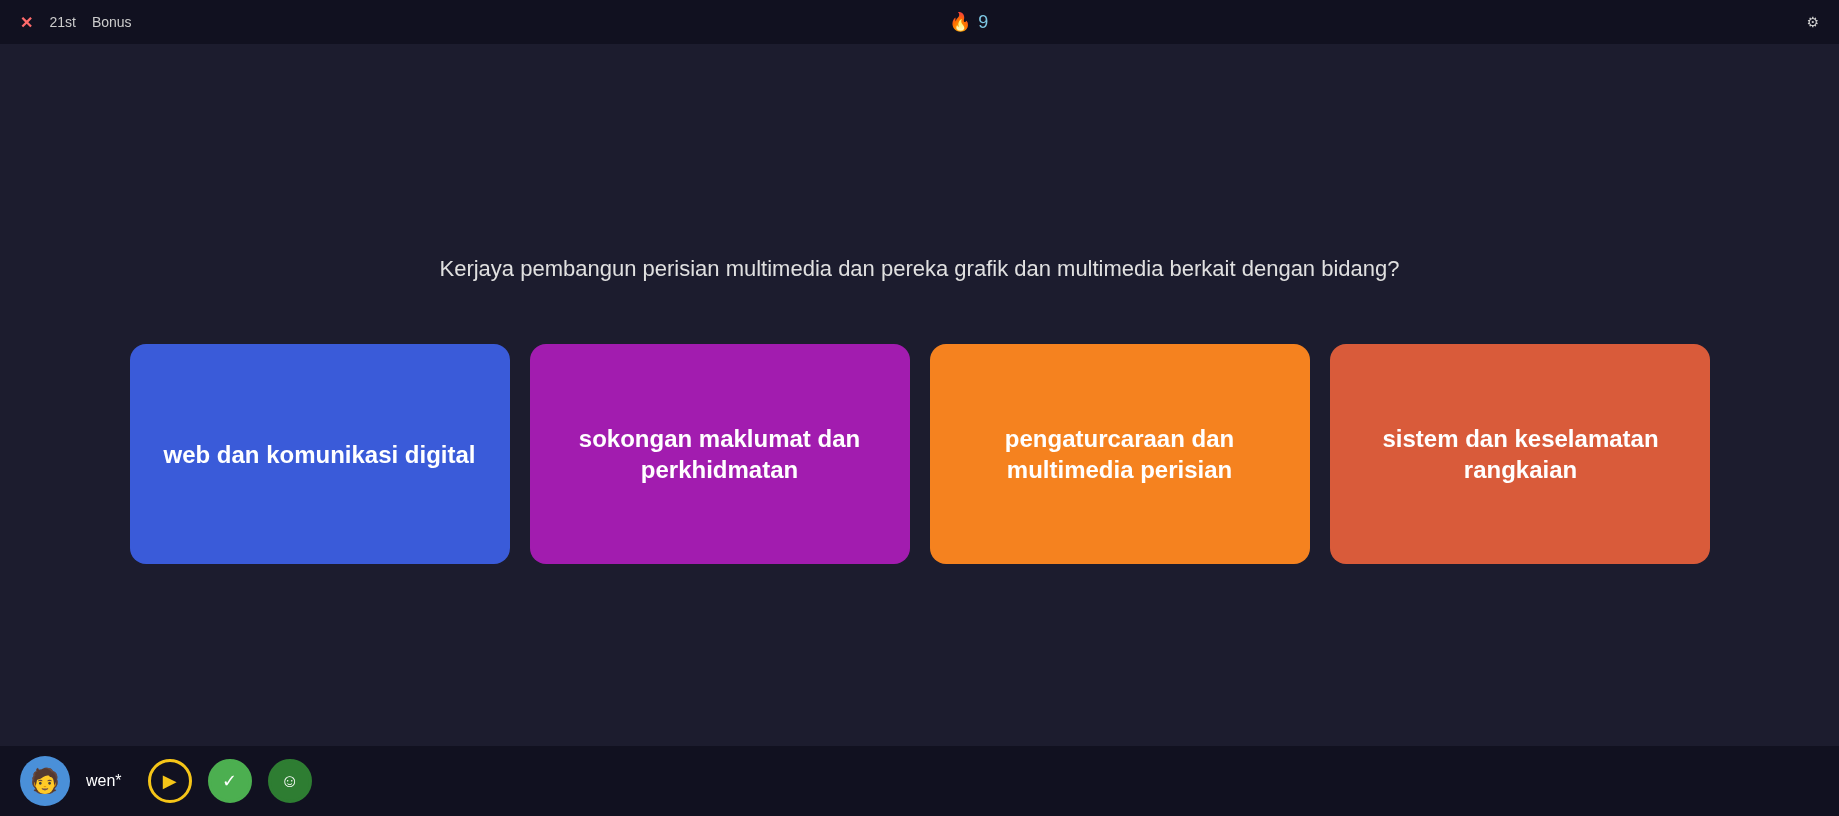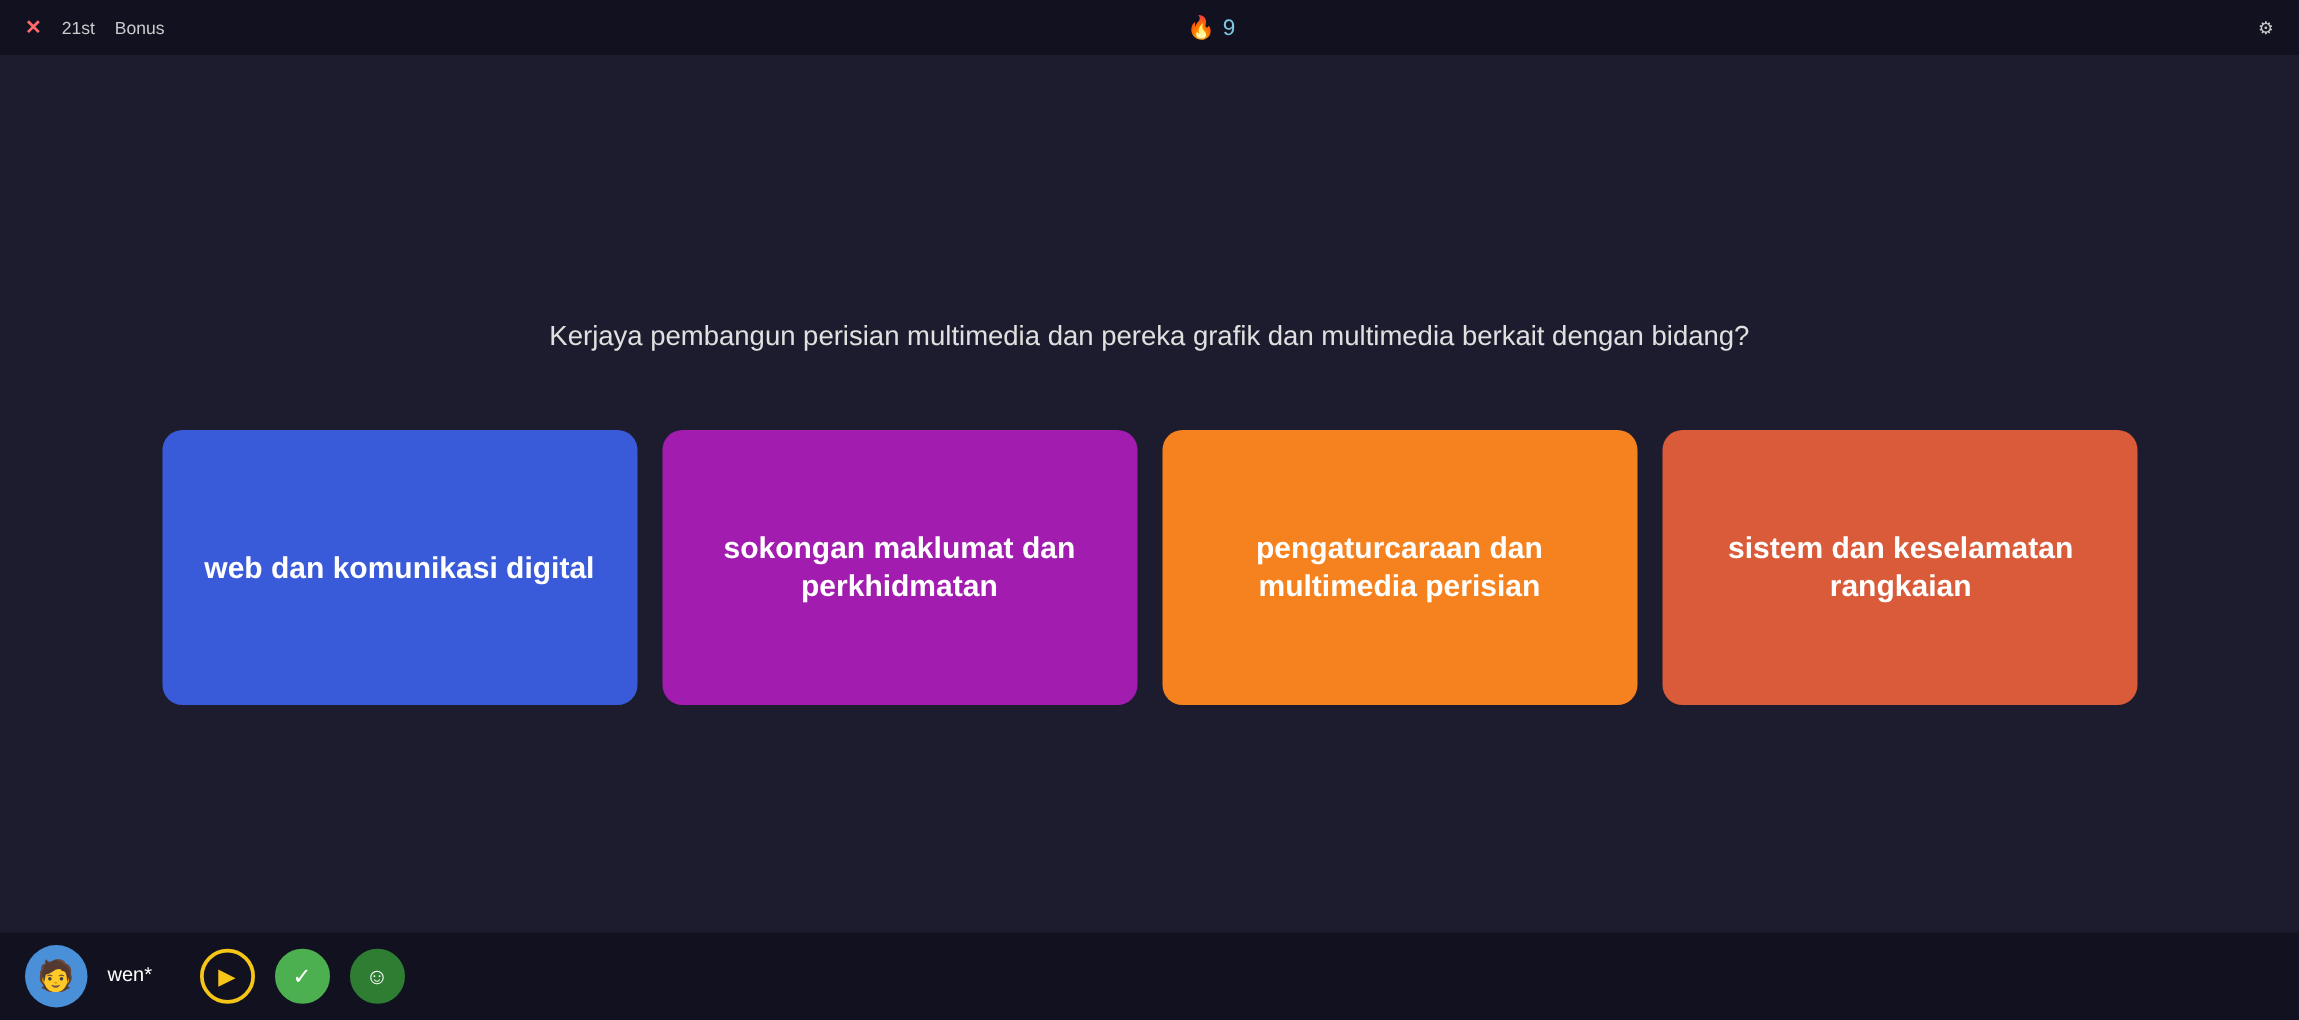--- a/index.html
+++ b/index.html
@@ -150,21 +150,21 @@
       border-radius: 50%;
       display: flex;
       align-items: center;
       justify-content: center;
       font-size: 24px;
     }
 
     .username {
       color: white;
       font-size: 16px;
-      margin-right: 22px;
+      margin-right: 10px;
     }
 
     .game-btn {
       width: 44px;
       height: 44px;
       border-radius: 50%;
       border: 3px solid;
       display: flex;
       align-items: center;
       justify-content: center;

